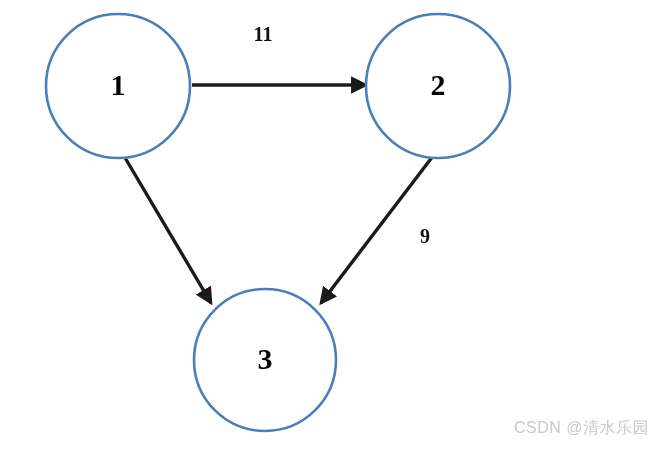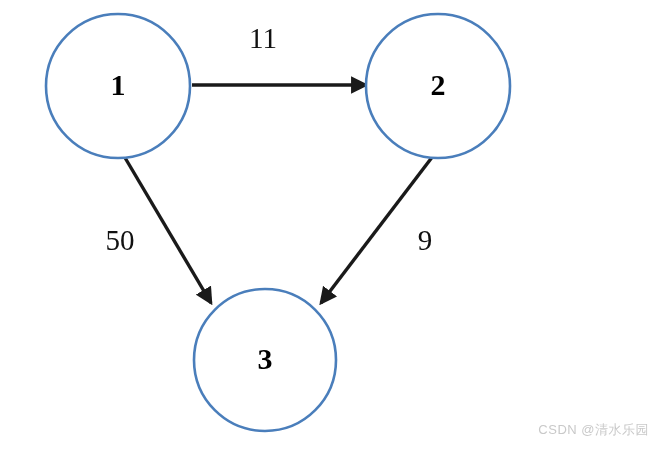--- a/index.html
+++ b/index.html
@@ -41,34 +41,34 @@
     font-weight: bold;
     font-size: 30px;
     color: #000000;
     text-align: center;
     line-height: 1;
     user-select: none;
   }
   .edge-label {
     position: absolute;
     font-family: "Liberation Serif", serif;
-    font-weight: normal;
-    font-size: 29px;
+    font-weight: bold;
+    font-size: 20px;
     color: #111111;
     text-align: center;
     line-height: 1;
     white-space: nowrap;
     user-select: none;
   }
   #watermark {
     position: absolute;
     right: 16px;
     bottom: 10px;
     font-family: "Liberation Sans", sans-serif;
-    font-size: 13px;
+    font-size: 16px;
     color: #c9c9c9;
     letter-spacing: 0.5px;
     white-space: nowrap;
     user-select: none;
   }
 </style>
 </head>
 <body>
 
 <div id="canvas" style="background: rgb(255, 255, 255);">
@@ -91,18 +91,17 @@
       <circle class="node-circle" cx="438" cy="86" r="72" stroke="#4a7ebb" fill="#ffffff"></circle>
       <circle class="node-circle" cx="265" cy="360" r="71" stroke="#4a7ebb" fill="#ffffff"></circle>
     </g>
   </svg>
 
   <div class="node-label" style="left: 78px; top: 70px; width: 80px; color: rgb(0, 0, 0);">1</div>
   <div class="node-label" style="left: 398px; top: 70px; width: 80px; color: rgb(0, 0, 0);">2</div>
   <div class="node-label" style="left: 225px; top: 344px; width: 80px; color: rgb(0, 0, 0);">3</div>
 
   <div class="edge-label" style="left: 218px; top: 24px; width: 90px;">11</div>
-  <div class="edge-label" style="left: 75px; top: 226px; width: 90px;">50</div>
   <div class="edge-label" style="left: 380px; top: 226px; width: 90px;">9</div>
 
   <div id="watermark">CSDN @清水乐园</div>
 
 </div>
 
 </body></html>

